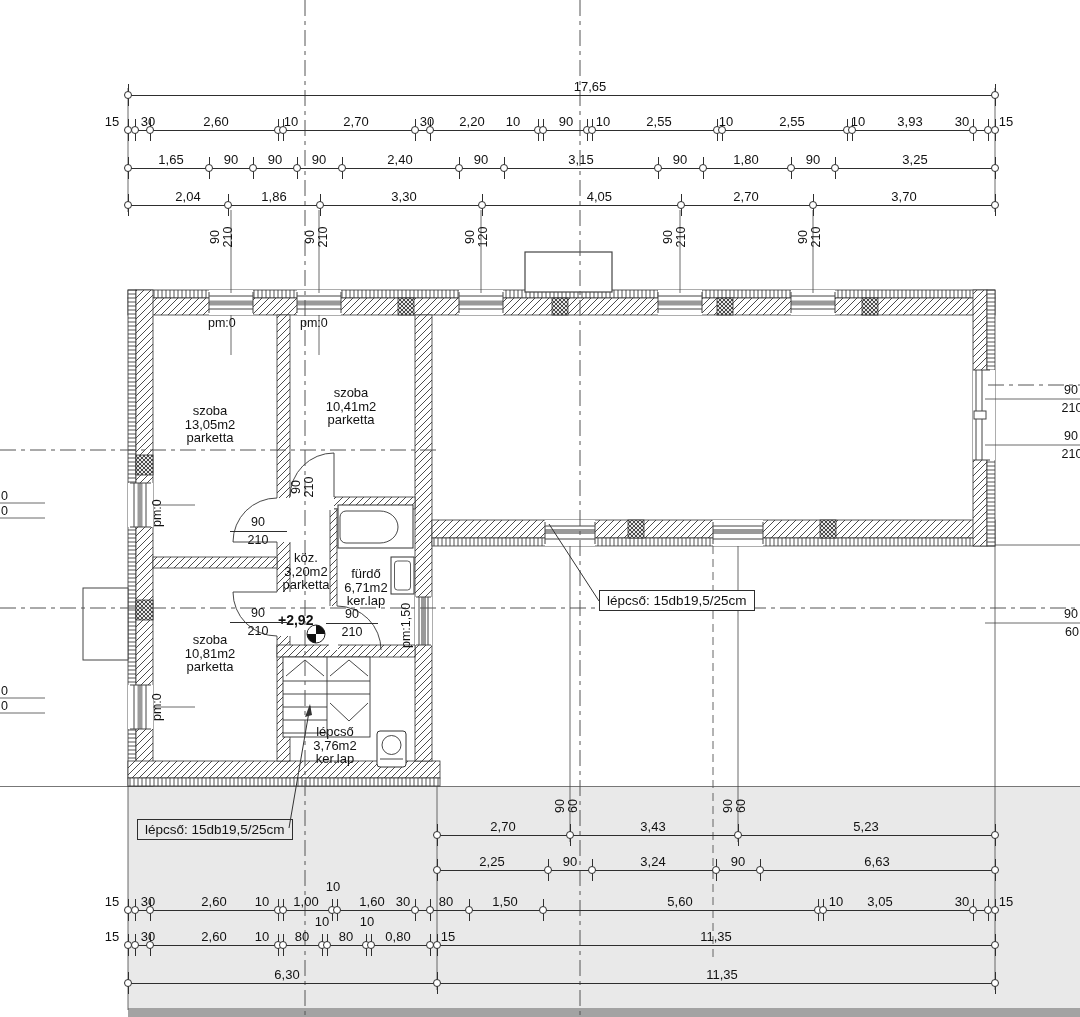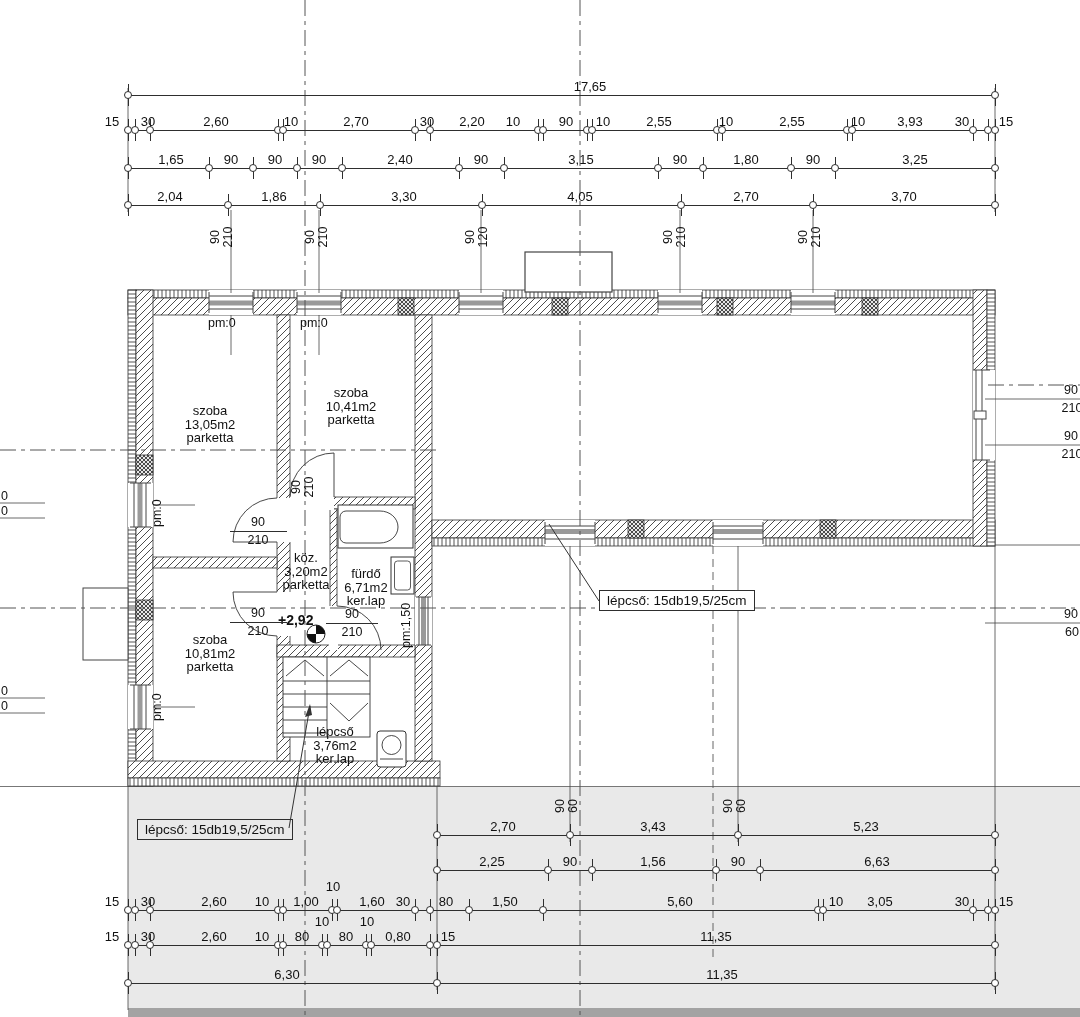--- a/index.html
+++ b/index.html
@@ -429,24 +429,24 @@
       <div class="dtick" style="left: 319.5px; top: 194px;"></div>
       <div class="dcirc" style="left: 316px; top: 201px;"></div>
       <div class="dtick" style="left: 481.5px; top: 194px;"></div>
       <div class="dcirc" style="left: 478px; top: 201px;"></div>
       <div class="dtick" style="left: 680.5px; top: 194px;"></div>
       <div class="dcirc" style="left: 677px; top: 201px;"></div>
       <div class="dtick" style="left: 812.5px; top: 194px;"></div>
       <div class="dcirc" style="left: 809px; top: 201px;"></div>
       <div class="dtick" style="left: 994.5px; top: 194px;"></div>
       <div class="dcirc" style="left: 991px; top: 201px;"></div>
-      <div class="dlab" style="left: 138px; top: 189px;">2,04</div>
+      <div class="dlab" style="left: 156px; top: 189px;">2,04</div>
       <div class="dlab" style="left: 242px; top: 189px;">1,86</div>
       <div class="dlab" style="left: 372px; top: 189px;">3,30</div>
-      <div class="dlab" style="left: 548px; top: 189px;">4,05</div>
+      <div class="dlab" style="left: 548px; top: 189px; text-align: right;">4,05</div>
       <div class="dlab" style="left: 714px; top: 189px;">2,70</div>
       <div class="dlab" style="left: 872px; top: 189px;">3,70</div>
       <div class="dline" style="left: 437px; top: 835px; width: 558px;"></div>
       <div class="dtick" style="left: 436.5px; top: 824px;"></div>
       <div class="dcirc" style="left: 433px; top: 831px;"></div>
       <div class="dtick" style="left: 569.5px; top: 824px;"></div>
       <div class="dcirc" style="left: 566px; top: 831px;"></div>
       <div class="dtick" style="left: 737.5px; top: 824px;"></div>
       <div class="dcirc" style="left: 734px; top: 831px;"></div>
       <div class="dtick" style="left: 994.5px; top: 824px;"></div>
@@ -462,21 +462,21 @@
       <div class="dtick" style="left: 591.5px; top: 859px;"></div>
       <div class="dcirc" style="left: 588px; top: 866px;"></div>
       <div class="dtick" style="left: 715.5px; top: 859px;"></div>
       <div class="dcirc" style="left: 712px; top: 866px;"></div>
       <div class="dtick" style="left: 759.5px; top: 859px;"></div>
       <div class="dcirc" style="left: 756px; top: 866px;"></div>
       <div class="dtick" style="left: 994.5px; top: 859px;"></div>
       <div class="dcirc" style="left: 991px; top: 866px;"></div>
       <div class="dlab" style="left: 460px; top: 854px;">2,25</div>
       <div class="dlab" style="left: 538px; top: 854px;">90</div>
-      <div class="dlab" style="left: 621px; top: 854px;">1,56</div>
+      <div class="dlab" style="left: 621px; top: 854px;">3,24</div>
       <div class="dlab" style="left: 706px; top: 854px;">90</div>
       <div class="dlab" style="left: 845px; top: 854px;">6,63</div>
       <div class="dline" style="left: 128px; top: 910px; width: 867px;"></div>
       <div class="dtick" style="left: 127.5px; top: 899px;"></div>
       <div class="dcirc" style="left: 124px; top: 906px;"></div>
       <div class="dtick" style="left: 134.5px; top: 899px;"></div>
       <div class="dcirc" style="left: 131px; top: 906px;"></div>
       <div class="dtick" style="left: 149.5px; top: 899px;"></div>
       <div class="dcirc" style="left: 146px; top: 906px;"></div>
       <div class="dtick" style="left: 277.5px; top: 899px;"></div>

